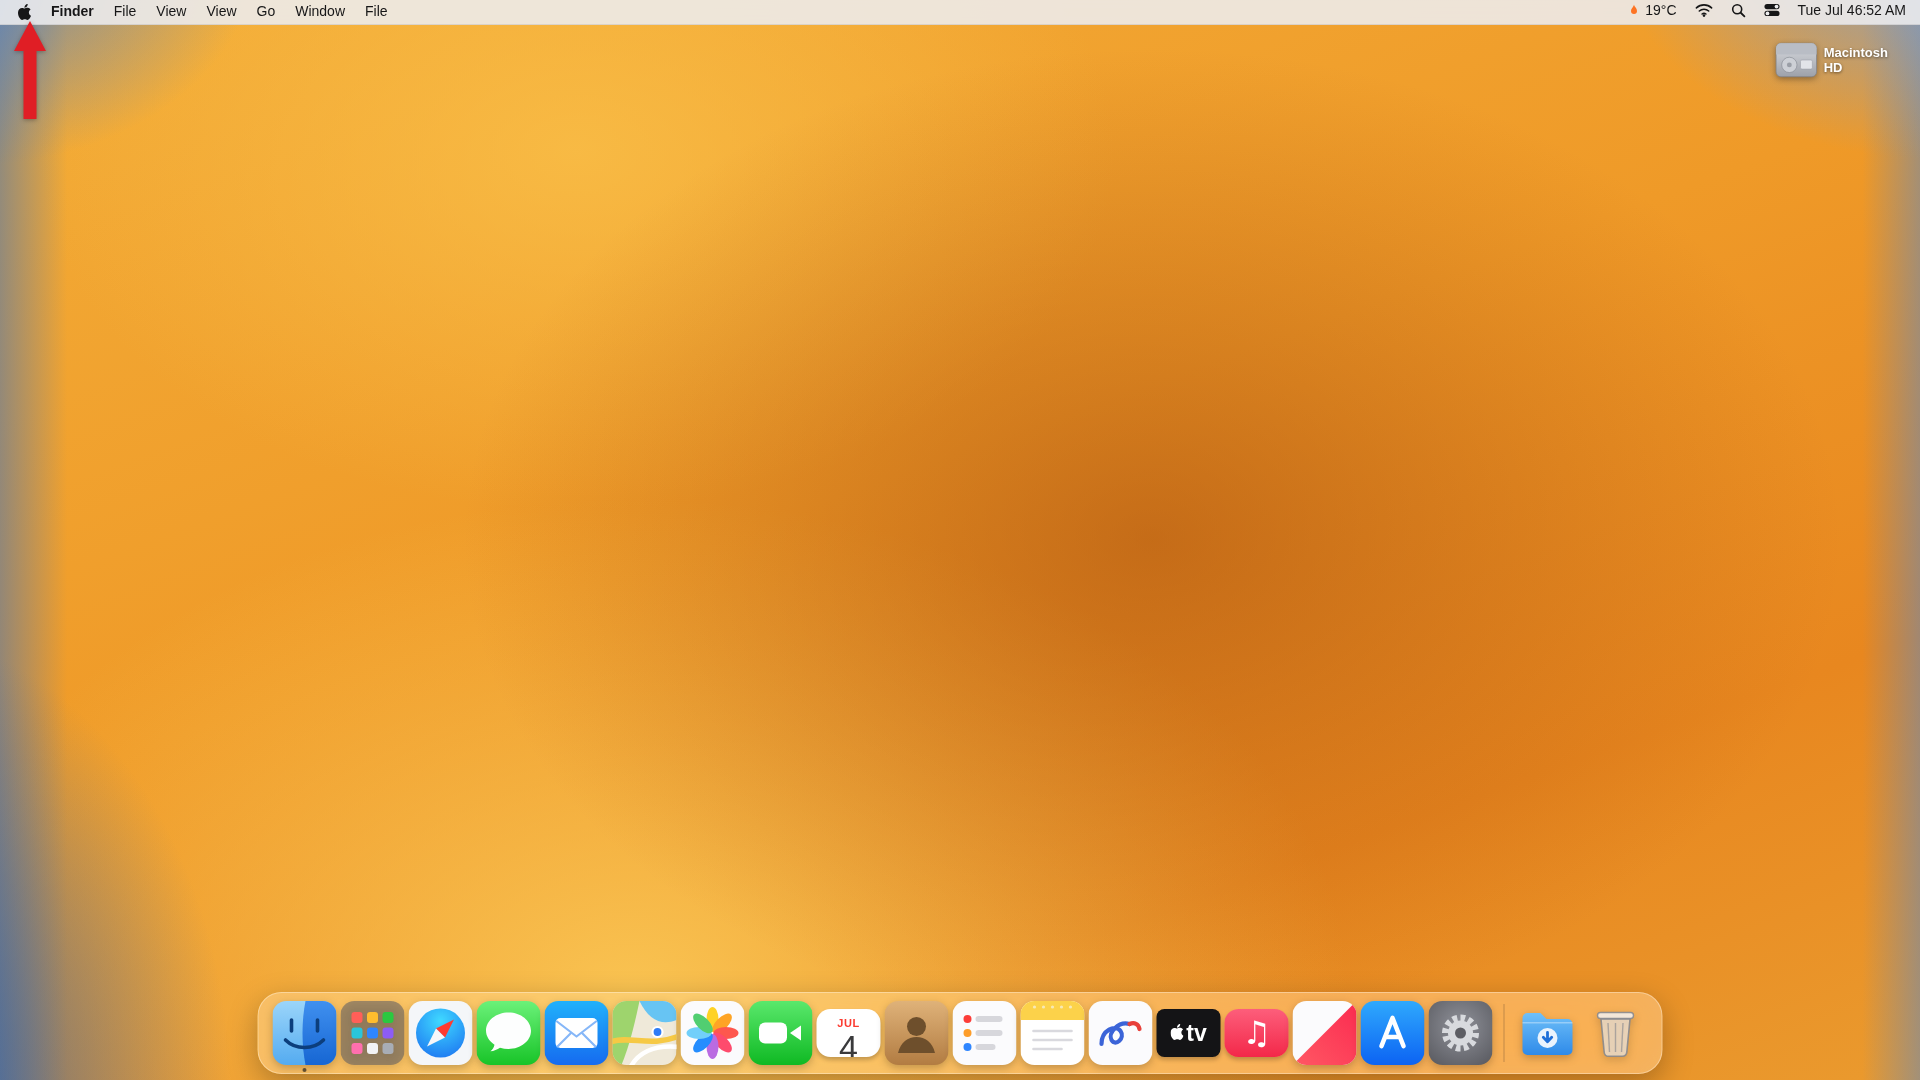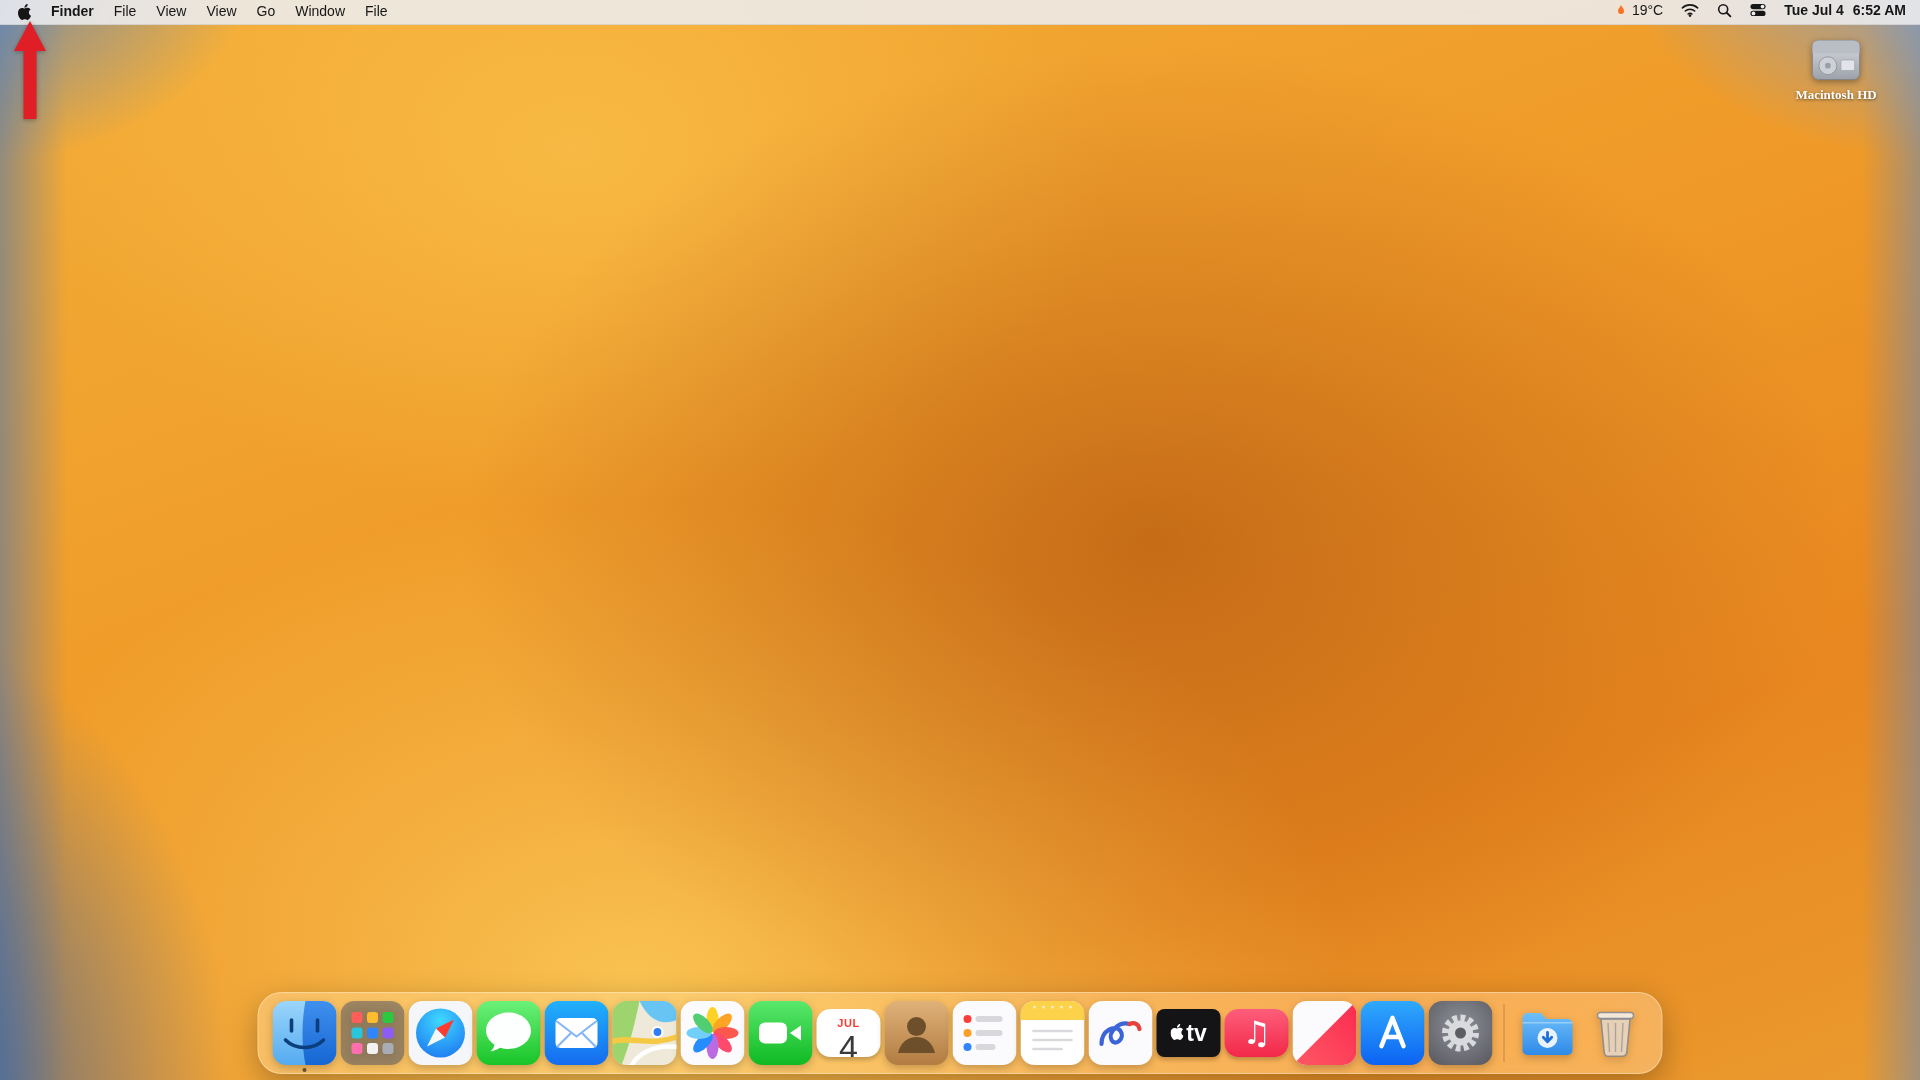--- a/index.html
+++ b/index.html
@@ -33,29 +33,29 @@
     backdrop-filter:blur(24px);
     border-bottom:1px solid rgba(0,0,0,0.08);
     font-size:14px; color:#161617;
   }
   .menubar-left { display:flex; align-items:center; }
   .mb-item { border:0; background:none; font:inherit; color:inherit; padding:3px 10px; cursor:default; white-space:nowrap; }
   .mb-item.apple { display:flex; align-items:center; padding:2px 10px 1px 8px; }
   .mb-item.bold { font-weight:700; }
   .menubar-right { display:flex; align-items:center; gap:4px; }
   .status-item { display:flex; align-items:center; gap:5px; border:0; background:none; font:inherit; color:inherit; padding:2px 7px; cursor:default; }
-  .clock { display:flex; gap:9px; padding:2px 2px 2px 7px; white-space:nowrap;font-weight:bold; }
+  .clock { display:flex; gap:0; padding:2px 2px 2px 7px; white-space:nowrap; }
 
   
   .annotation-arrow { position:absolute; left:14px; top:20px; width:32px; height:100px; z-index:60;
     filter:drop-shadow(0 1px 2px rgba(0,0,0,0.3)); }
 
   
   .volume { position:absolute; top:38px; right:22px; width:124px; z-index:10;
-    display:flex; flex-direction:column; align-items:center; gap:5px; cursor:default;font-family:Liberation Serif, serif; }
+    display:flex; flex-direction:row; align-items:center; gap:5px; cursor:default; }
   .hdd { width:52px; height:44px; filter:drop-shadow(0 2px 3px rgba(0,0,0,0.35)); }
   .volume-label { font-size:13px; font-weight:700; color:#ffffff; text-shadow:0 1px 3px rgba(0,0,0,0.55); }
 
   
   .dock {
     position:absolute; bottom:6px; left:50%; transform:translateX(-50%); z-index:40;
     display:flex; align-items:center; gap:4px; padding:8px 14px;
     background:rgba(250,221,185,0.42);
     backdrop-filter:blur(40px) saturate(1.4);
     border:1px solid rgba(255,255,255,0.35);

